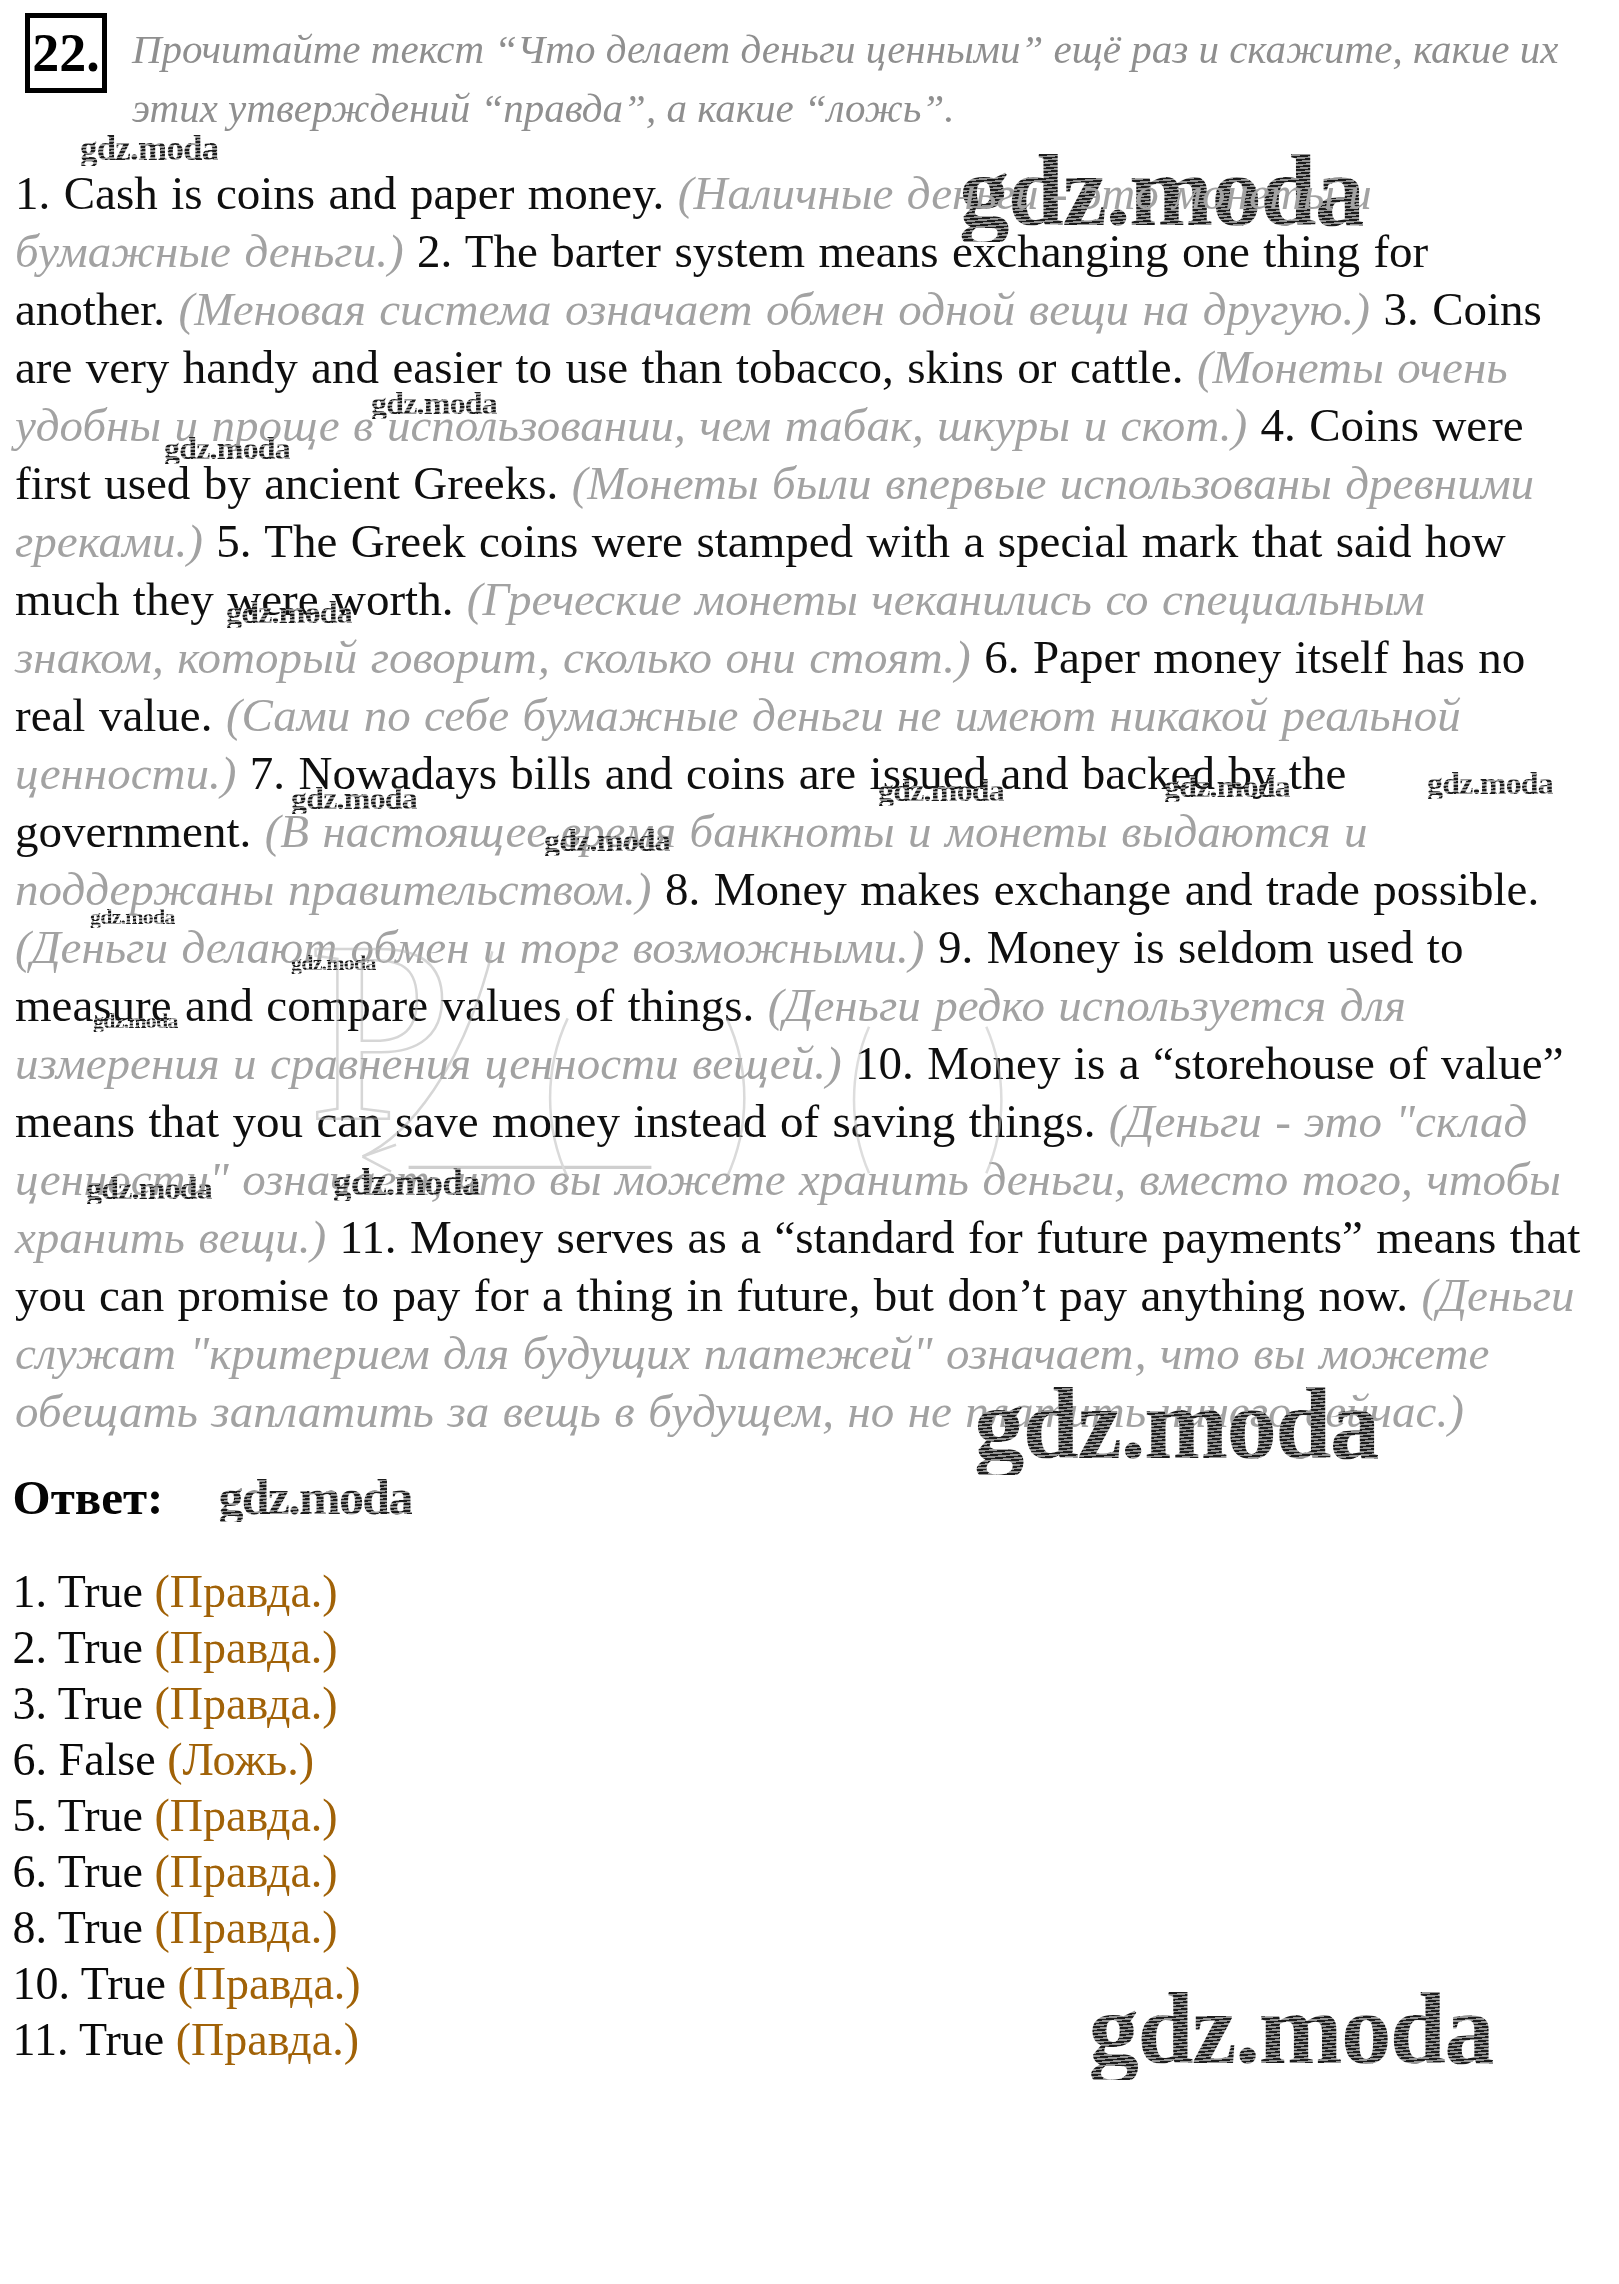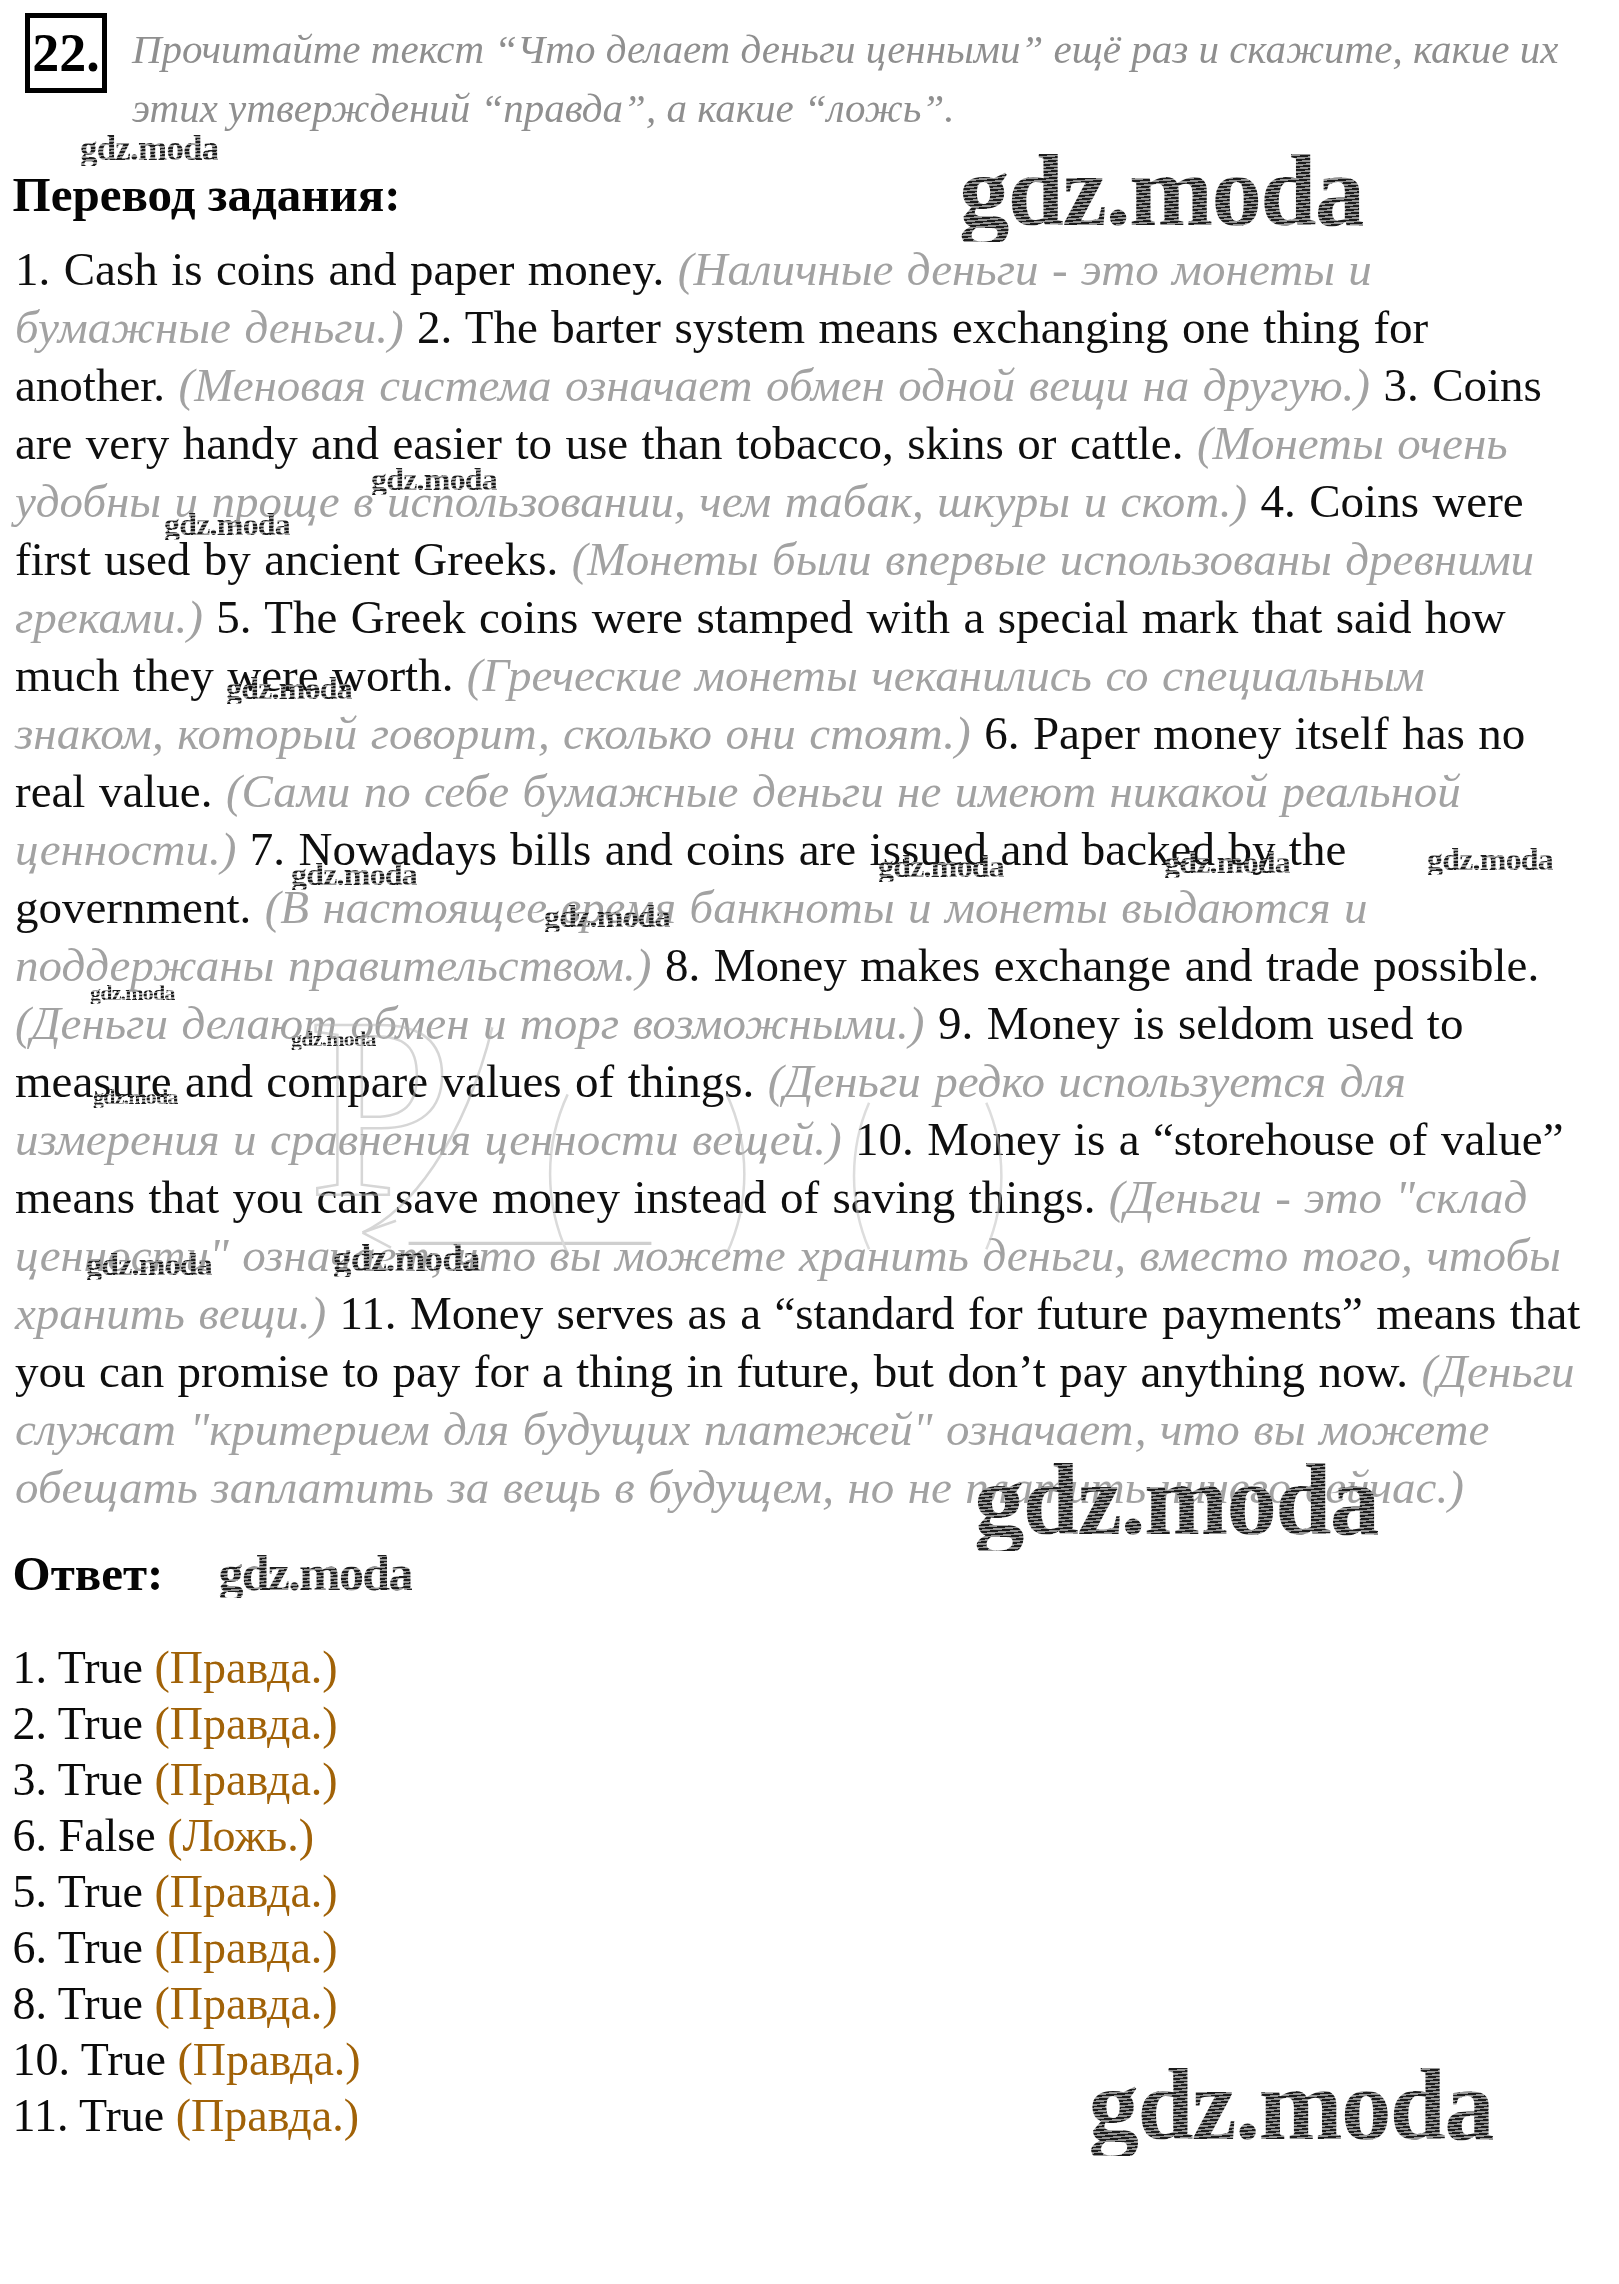--- a/index.html
+++ b/index.html
@@ -94,21 +94,20 @@
     <div class="task-number-box">
       <span>22.</span>
     </div>
     <p class="task-text">Прочитайте текст “Что делает деньги ценными” ещё раз и скажите, какие их этих утверждений “правда”, а какие “ложь”.</p>
   </div>
 
   <span class="wm wm-abs wm-l" style="left:959px;top:141px;">gdz.moda</span>
 
   <span class="wm wm-abs" style="left:80px;top:131px;font-size:35px;letter-spacing:-0.8px;">gdz.moda</span>
 
-  <h2 class="section-heading"><span>Перевод задания:</span></h2>
 
   <p class="body-paragraph" id="translation"><span class="seg-en">1. Cash is coins and paper money. </span><span class="seg-ru">(Наличные деньги - это монеты и бумажные деньги.) </span><span class="seg-en">2. The barter system means exchanging one thing for another. </span><span class="seg-ru">(Меновая система означает обмен одной вещи на другую.) </span><span class="seg-en">3. Coins are very handy and easier to use than tobacco, skins or cattle. </span><span class="seg-ru">(Монеты очень удобны и проще в использовании, чем табак, шкуры и скот.) </span><span class="seg-en">4. Coins were first used by ancient Greeks. </span><span class="seg-ru">(Монеты были впервые использованы древними греками.) </span><span class="seg-en">5. The Greek coins were stamped with a special mark that said how much they were worth. </span><span class="seg-ru">(Греческие монеты чеканились со специальным знаком, который говорит, сколько они стоят.) </span><span class="seg-en">6. Paper money itself has no real value. </span><span class="seg-ru">(Сами по себе бумажные деньги не имеют никакой реальной ценности.) </span><span class="seg-en">7. Nowadays bills and coins are issued and backed by the government. </span><span class="seg-ru">(В настоящее время банкноты и монеты выдаются и поддержаны правительством.) </span><span class="seg-en">8. Money makes exchange and trade possible. </span><span class="seg-ru">(Деньги делают обмен и торг возможными.) </span><span class="seg-en">9. Money is seldom used to measure and compare values of things. </span><span class="seg-ru">(Деньги редко используется для измерения и сравнения ценности вещей.) </span><span class="seg-en">10. Money is a “storehouse of value” means that you can save money instead of saving things. </span><span class="seg-ru">(Деньги - это "склад ценности" означает, что вы можете хранить деньги, вместо того, чтобы хранить вещи.) </span><span class="seg-en">11. Money serves as a “standard for future payments” means that you can promise to pay for a thing in future, but don’t pay anything now. </span><span class="seg-ru">(Деньги служат "критерием для будущих платежей" означает, что вы можете обещать заплатить за вещь в будущем, но не платить ничего сейчас.) </span><span class="wm wm-abs wm-s" style="left: 356px; top: 223px;">gdz.moda</span><span class="wm wm-abs wm-s" style="left: 149px; top: 268px;">gdz.moda</span><span class="wm wm-abs wm-s" style="left: 211px; top: 432px;">gdz.moda</span><span class="wm wm-abs wm-s" style="left: 276px; top: 618px;">gdz.moda</span><span class="wm wm-abs wm-s" style="left: 863px; top: 610px;">gdz.moda</span><span class="wm wm-abs wm-s" style="left: 1149px; top: 606px;">gdz.moda</span><span class="wm wm-abs wm-s" style="left: 1412px; top: 603px;">gdz.moda</span><span class="wm wm-abs wm-s" style="left: 529px; top: 660px;">gdz.moda</span><span class="wm wm-abs wm-xs" style="left: 75px; top: 742px;">gdz.moda</span><span class="wm wm-abs wm-xs" style="left: 276px; top: 788px;">gdz.moda</span><span class="wm wm-abs wm-xs" style="left: 78px; top: 846px;">gdz.moda</span><span class="wm wm-abs wm-s" style="left: 71px; top: 1008px;">gdz.moda</span><span class="wm wm-abs wm-s" style="left: 318px; top: 1000px; font-size: 37px;">gdz.moda</span><span class="wm wm-abs wm-l" style="left: 959px; bottom: -35px;">gdz.moda</span><svg width="921" height="285" class="outline-overlay" viewBox="0 0 1100 340" style="font-size:56px">
         <text x="30" y="260" font-size="310" font-family="Liberation Serif, serif" fill="none" stroke="#b5b5b5" stroke-width="3">Р</text>
         <path d="M250 60 C 215 200, 150 280, 95 305" fill="none" stroke="#b5b5b5" stroke-width="3"></path>
         <path d="M95 305 l 40 -14 M95 305 l 34 18" fill="none" stroke="#b5b5b5" stroke-width="3"></path>
         <path d="M150 318 H 440" fill="none" stroke="#a8a8a8" stroke-width="4"></path>
         <path d="M340 140 c -28 60, -28 130, 0 190" fill="none" stroke="#bcbcbc" stroke-width="3"></path>
         <path d="M530 140 c 28 60, 28 130, 0 190" fill="none" stroke="#bcbcbc" stroke-width="3"></path>
         <path d="M700 150 c -24 55, -24 120, 0 175" fill="none" stroke="#c2c2c2" stroke-width="3"></path>
         <path d="M840 150 c 24 55, 24 120, 0 175" fill="none" stroke="#c2c2c2" stroke-width="3"></path>

